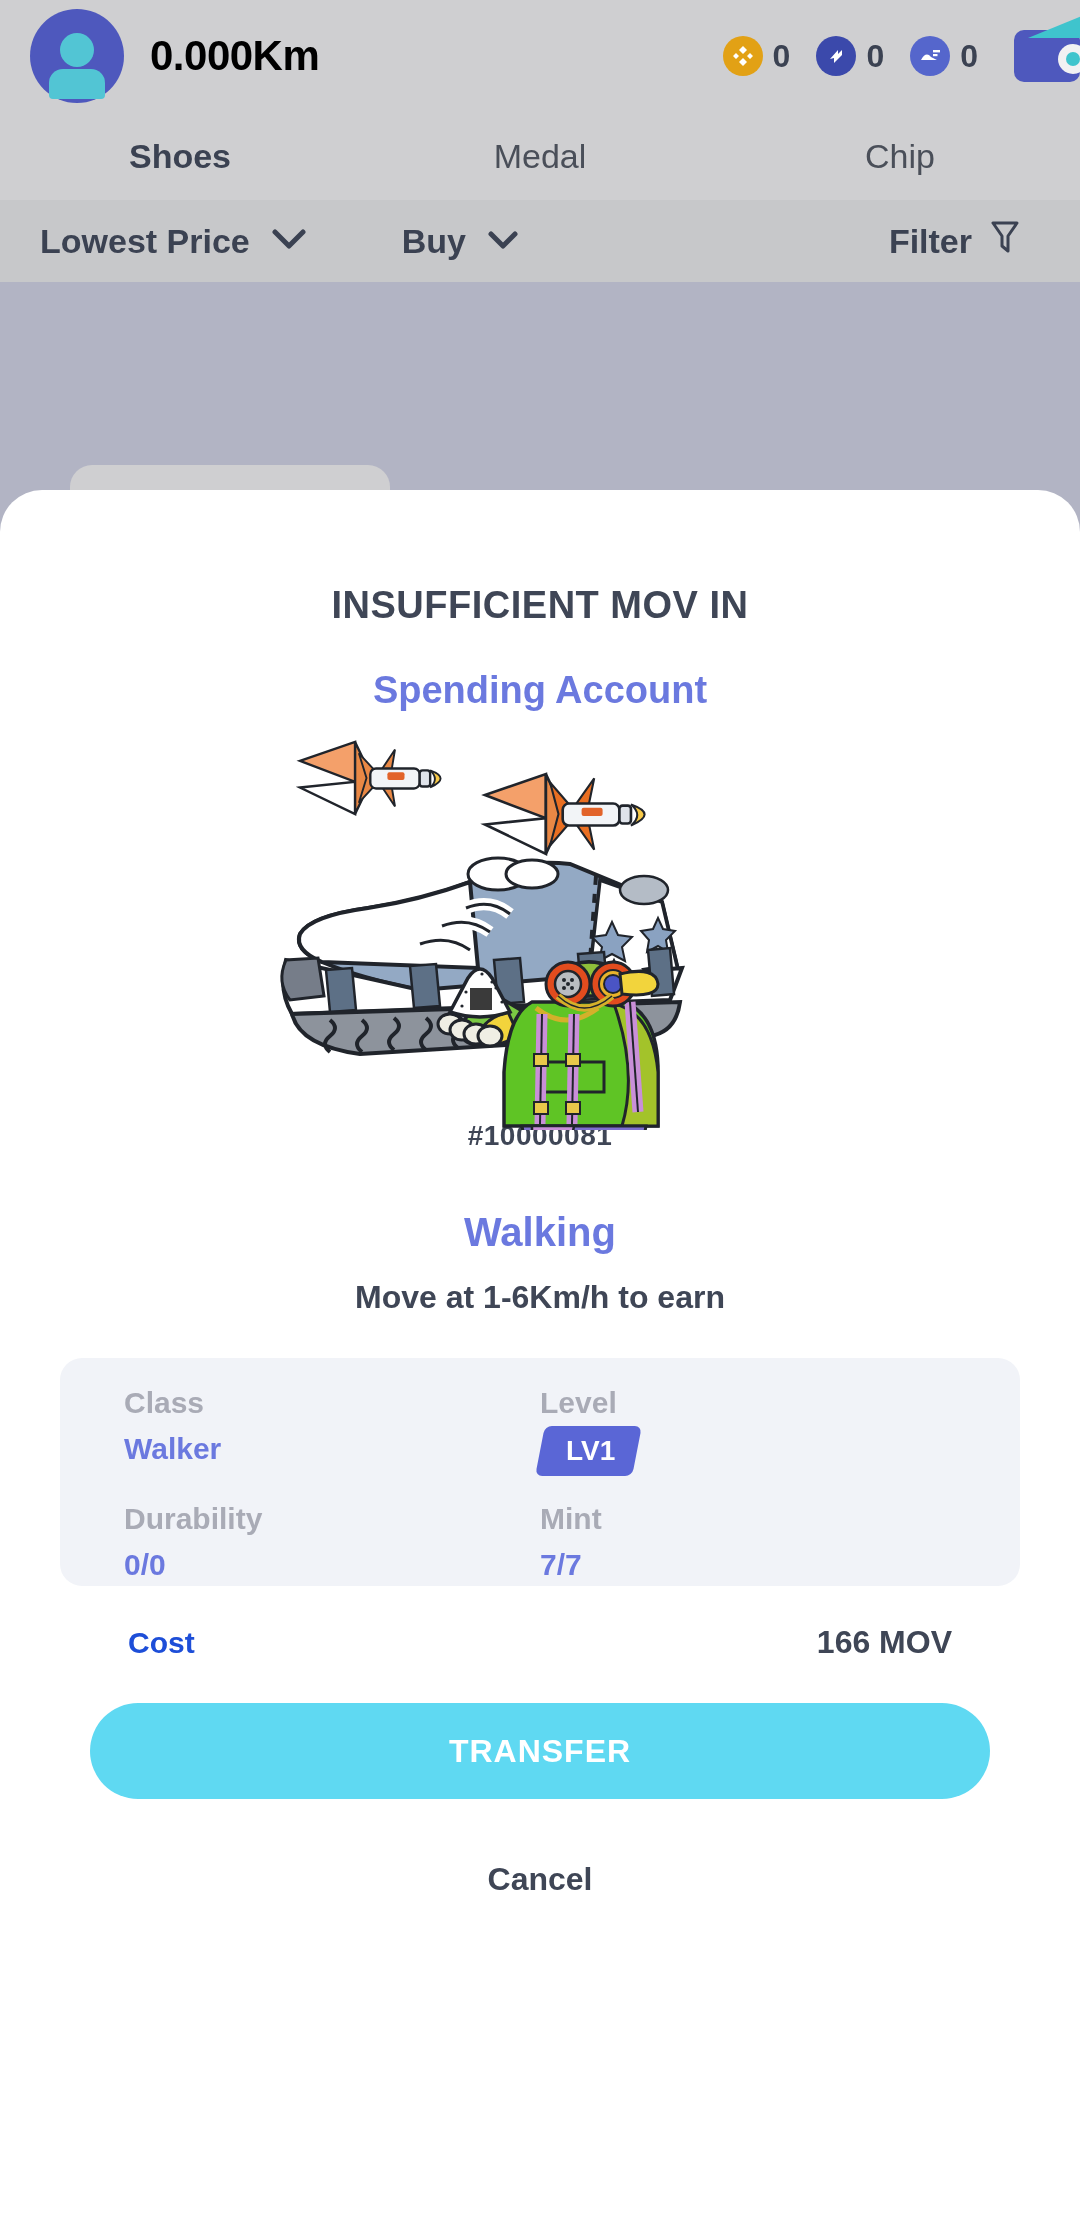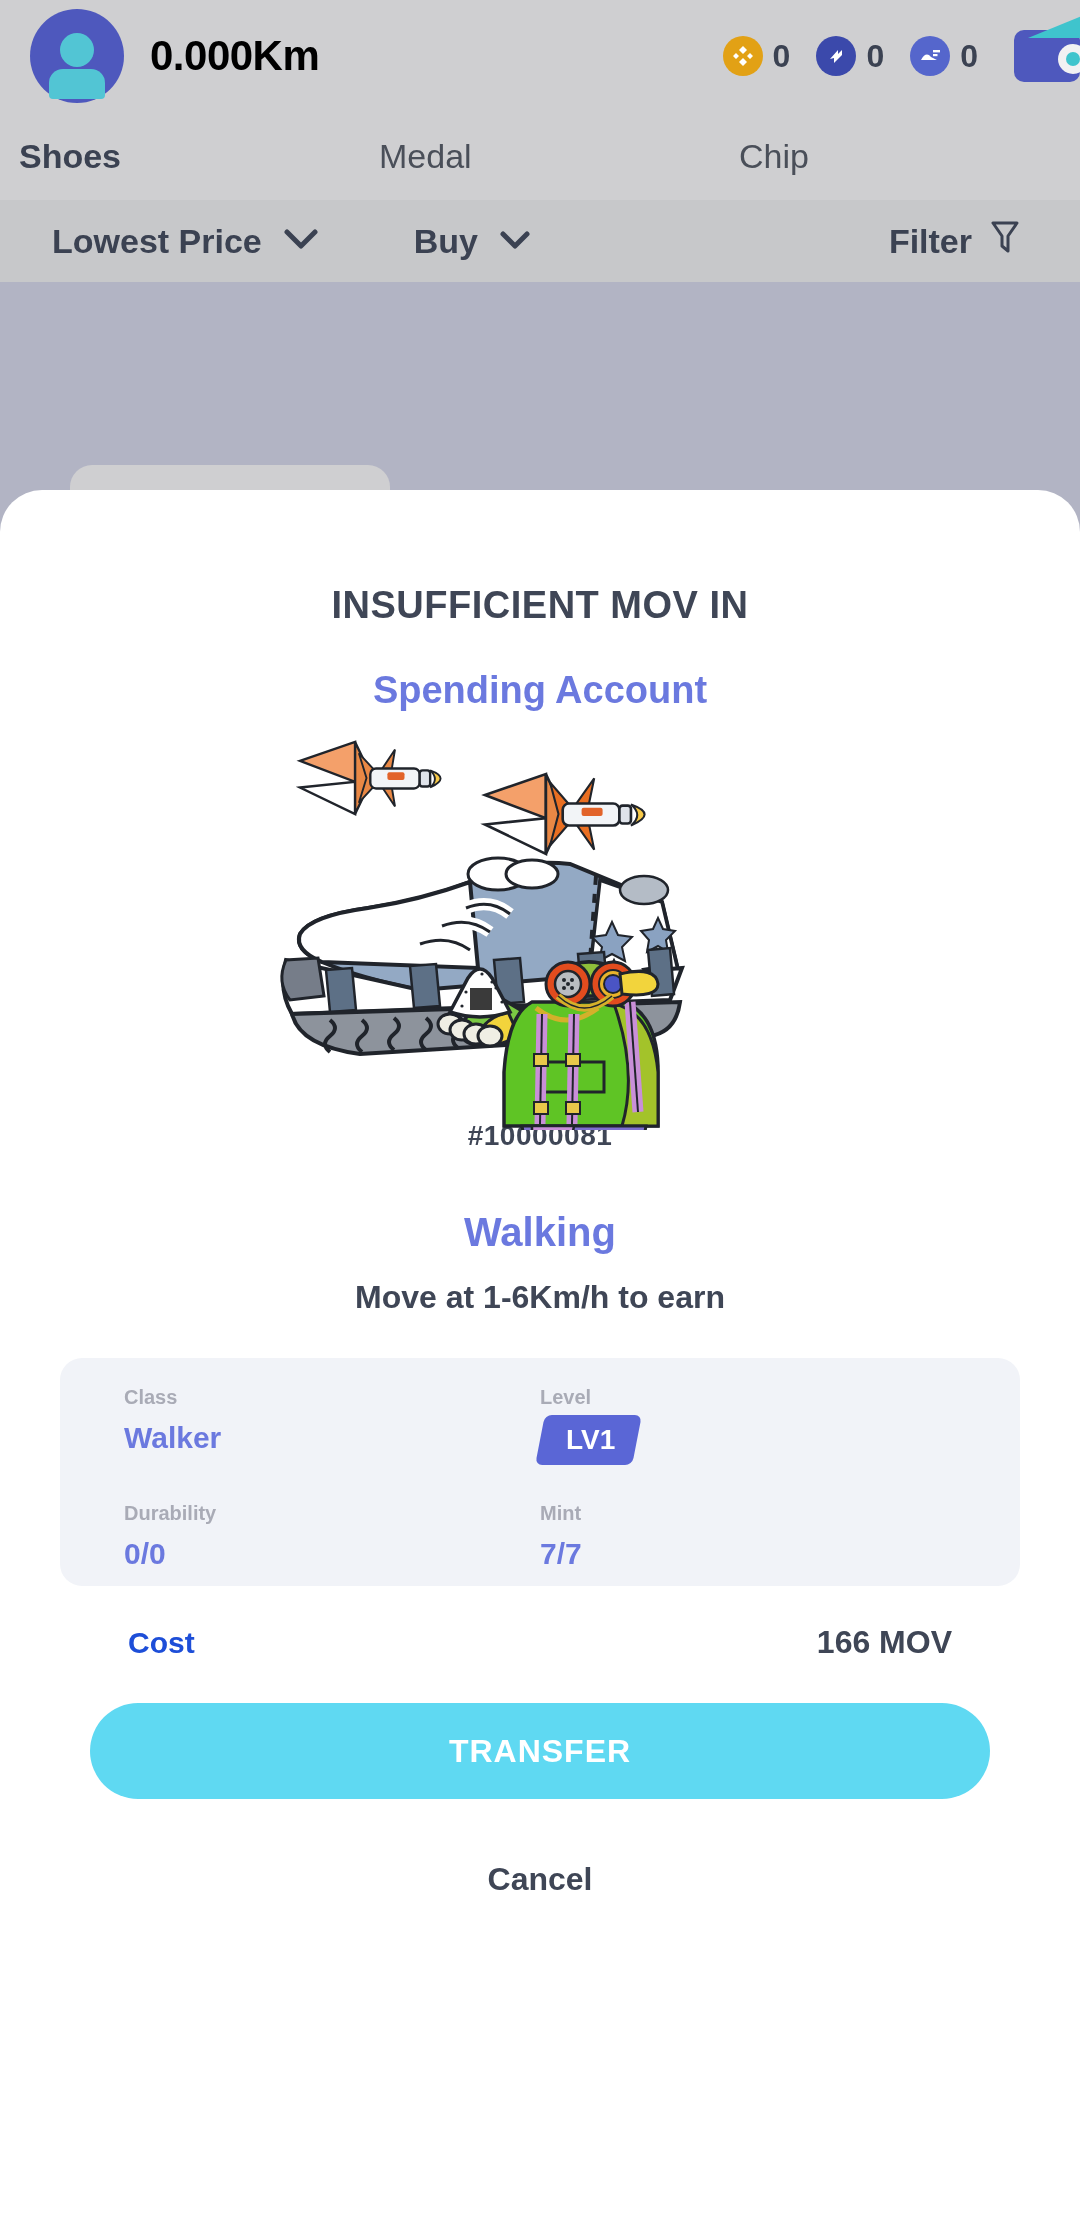--- a/index.html
+++ b/index.html
@@ -65,32 +65,32 @@
     display:flex;align-items:center;justify-content:center;
   }
   .wallet .clasp i{ width:14px;height:14px;border-radius:50%;background:#3fc4cd;display:block; }
 
   .tabs{
     position:absolute; left:0; top:112px; width:1080px; height:88px;
     background:#cfcfd1;
     display:flex;
   }
   .tab{
-    flex:1; display:flex; flex-direction:column; justify-content:center;
-    font-size:34px; color:#4a4f59; position:relative;margin-left:19px;
+    flex:1; display:flex; flex-direction:column; align-items:center; justify-content:center;
+    font-size:34px; color:#4a4f59; position:relative;
   }
   .tab.active{ color:#3b4252; font-weight:bold; }
   .tab .underline{
     position:absolute; bottom:-30px; width:72px;height:14px;border-radius:7px;background:#4e58bd;
   }
 
   .filterbar{
     position:absolute; left:0; top:200px; width:1080px; height:82px;
     background:#c7c8ca;
-    display:flex; align-items:center;padding-left:12px;
+    display:flex; align-items:center;
   }
   .fitem{ display:flex; align-items:center; font-size:34px; color:#3b4252; font-weight:600; }
   .fitem.sort{ margin-left:40px; }
   .fitem.buy{ margin-left:96px;text-align:right; }
   .fitem.filter{ margin-left:auto; margin-right:60px; }
   .chev{ margin-left:22px; font-size:28px; font-weight:bold; }
   .funnel{ margin-left:18px; display:inline-block; }
 
   .body-bg{
     position:absolute; left:0; top:282px; width:1080px; height:1932px;
@@ -138,21 +138,21 @@
   }
 
   
   .stats{
     margin:42px auto 0; width:960px; height:228px;
     background:#f1f3f8; border-radius:22px;
     padding:28px 64px 0;
     display:grid; grid-template-columns:1fr 1fr; grid-template-rows:auto auto;
     row-gap:22px;
   }
-  .stat .lbl{ font-size:20px; color:#a9abb6; font-weight:600; }
+  .stat .lbl{ font-size:30px; color:#a9abb6; font-weight:600; }
   .stat .val{ font-size:30px; color:#6b79df; font-weight:bold; margin-top:12px; }
   .lvbadge{
     display:inline-block; margin-top:6px;
     background:#5a66d6; color:#fff; font-size:28px; font-weight:bold;
     padding:9px 22px 9px 26px; border-radius:7px;
     transform:skewX(-11deg);
   }
   .lvbadge span{ display:inline-block; transform:skewX(11deg); }
 
   

